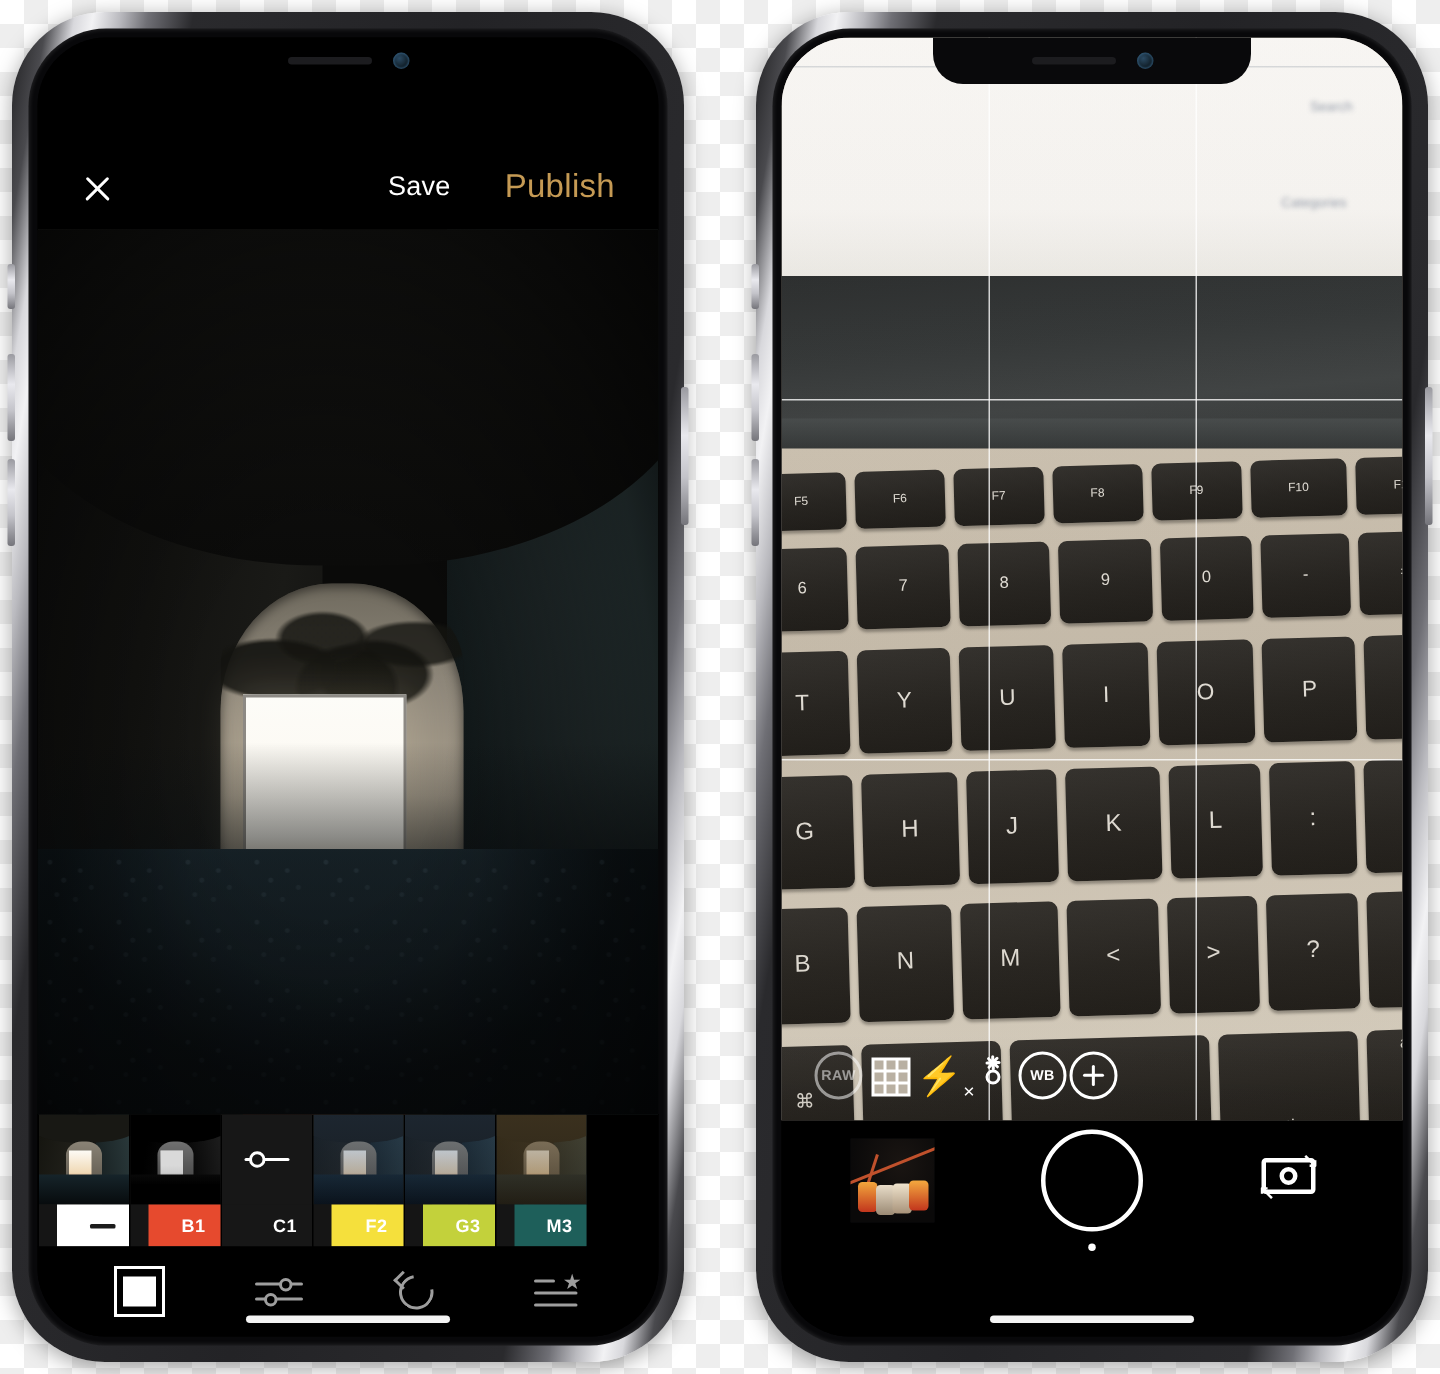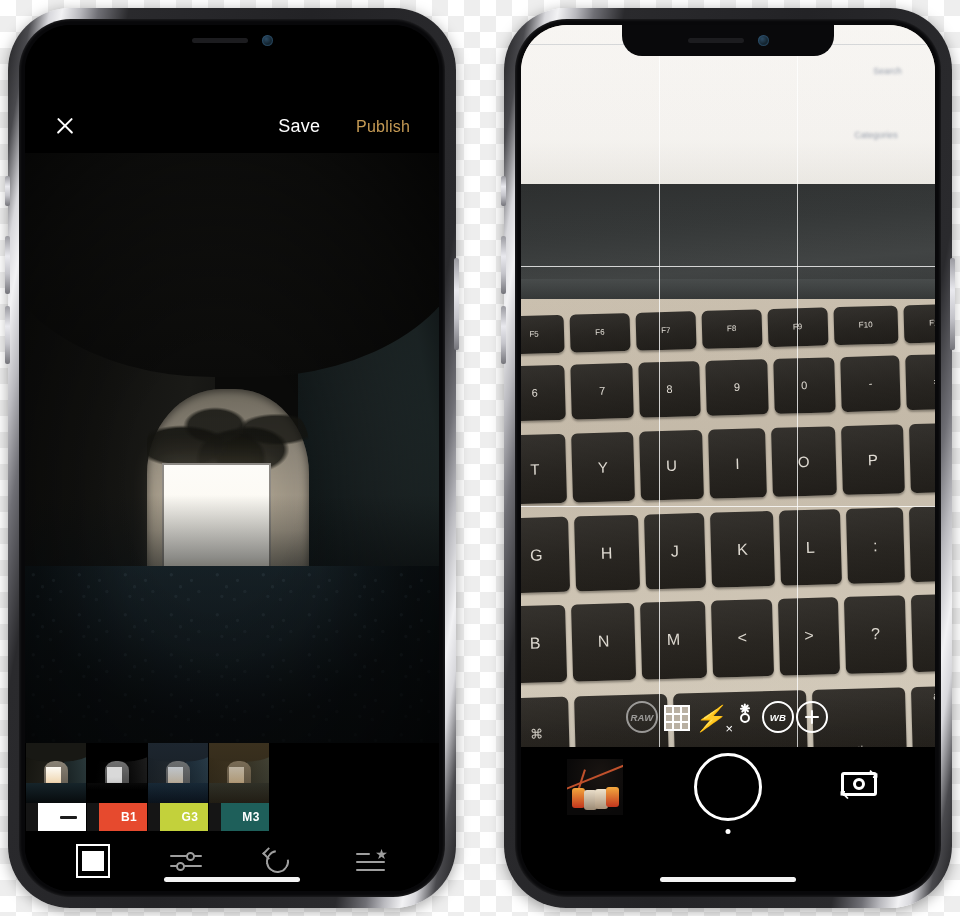--- a/index.html
+++ b/index.html
@@ -105,21 +105,21 @@
     width: 22px; height: 22px; position: relative; cursor: pointer;
   }
   .close-x::before, .close-x::after {
     content: ""; position: absolute; left: 50%; top: 50%;
     width: 21px; height: 2.4px; background: #fff; border-radius: 1px;
   }
   .close-x::before { transform: translate(-50%,-50%) rotate(45deg); }
   .close-x::after  { transform: translate(-50%,-50%) rotate(-45deg); }
   .top-actions { display: flex; align-items: center; gap: 36px; }
   .act-save { color: #fff; font-size: 18px; letter-spacing: .2px; cursor: pointer; }
-  .act-publish { color: #c59a54; font-size: 16px; letter-spacing: .2px; cursor: pointer; }
+  .act-publish { color: #c59a54; font-size: 22px; letter-spacing: .2px; cursor: pointer; }
 
   
   .photo-canvas {
     flex: 1 1 auto;
     position: relative;
     overflow: hidden;
     background: #000;
   }
   .tunnel { position: absolute; inset: 0; background: #0a0a09; }
   .t-wall-left {
@@ -341,24 +341,23 @@
   .grid-ov .gl { position: absolute; background: rgba(255,255,255,.78); }
   .grid-ov .v1 { left: 33.33%; top: 0; width: 1px; height: 100%; }
   .grid-ov .v2 { left: 66.66%; top: 0; width: 1px; height: 100%; }
   .grid-ov .h1 { top: 33.33%; left: 0; height: 1px; width: 100%; }
   .grid-ov .h2 { top: 66.66%; left: 0; height: 1px; width: 100%; }
 
   
   .cam-controls {
     position: absolute; left: 0; right: 0; bottom: 0;
     height: 58px;
-    display: flex; align-items: center; justify-content: center;
+    display: flex; align-items: center; justify-content: flex-start;
     padding: 0 22px;
     background: linear-gradient(180deg, rgba(0,0,0,0), rgba(0,0,0,.06));
-    font-style: italic;
   }
   .cc { width: 34px; height: 34px; position: relative; cursor: pointer; }
   .cc-dim { opacity: .52; }
   .circ-lbl {
     width: 32px; height: 32px; border-radius: 50%;
     border: 2px solid #fff;
     display: flex; align-items: center; justify-content: center;
     color: #fff; font-size: 9.5px; font-weight: bold; letter-spacing: .3px;
   }
   .ic-grid3 {
@@ -512,34 +511,57 @@
                   <span class="vault"></span>
                   <span class="arch"></span>
                   <span class="door"></span>
                   <span class="floor"></span>
                 </div>
             </div>
             <div class="fi-label" style="background:#e64a2e;color:#ffffff;">B1</div>
           </div>
 
 
-
+          <div class="filter-item selected-pad">
+            <div class="fi-thumb selected-pad">
+              <div class="slider-icon">
+                <span class="bar"></span>
+                  <span class="knob"></span>
+              </div>
+            </div>
+            <div class="fi-label" style="background:#171717;color:#ffffff;">C1</div>
+          </div>
 
           <div class="filter-item">
             <div class="fi-thumb">
               <div class="fi-img">
                   <span class="w-l"></span>
                   <span class="w-r"></span>
                   <span class="vault"></span>
                   <span class="arch"></span>
                   <span class="door"></span>
                   <span class="floor"></span>
                   <span class="tint tint-cool"></span>
                 </div>
             </div>
+            <div class="fi-label" style="background:#f5e03c;color:#ffffff;">F2</div>
+          </div>
+
+          <div class="filter-item">
+            <div class="fi-thumb">
+              <div class="fi-img">
+                  <span class="w-l"></span>
+                  <span class="w-r"></span>
+                  <span class="vault"></span>
+                  <span class="arch"></span>
+                  <span class="door"></span>
+                  <span class="floor"></span>
+                  <span class="tint tint-cool"></span>
+                </div>
+            </div>
             <div class="fi-label" style="background:#c3d13b;color:#ffffff;">G3</div>
           </div>
 
           <div class="filter-item">
             <div class="fi-thumb">
               <div class="fi-img">
                   <span class="w-l"></span>
                   <span class="w-r"></span>
                   <span class="vault"></span>
                   <span class="arch"></span>

